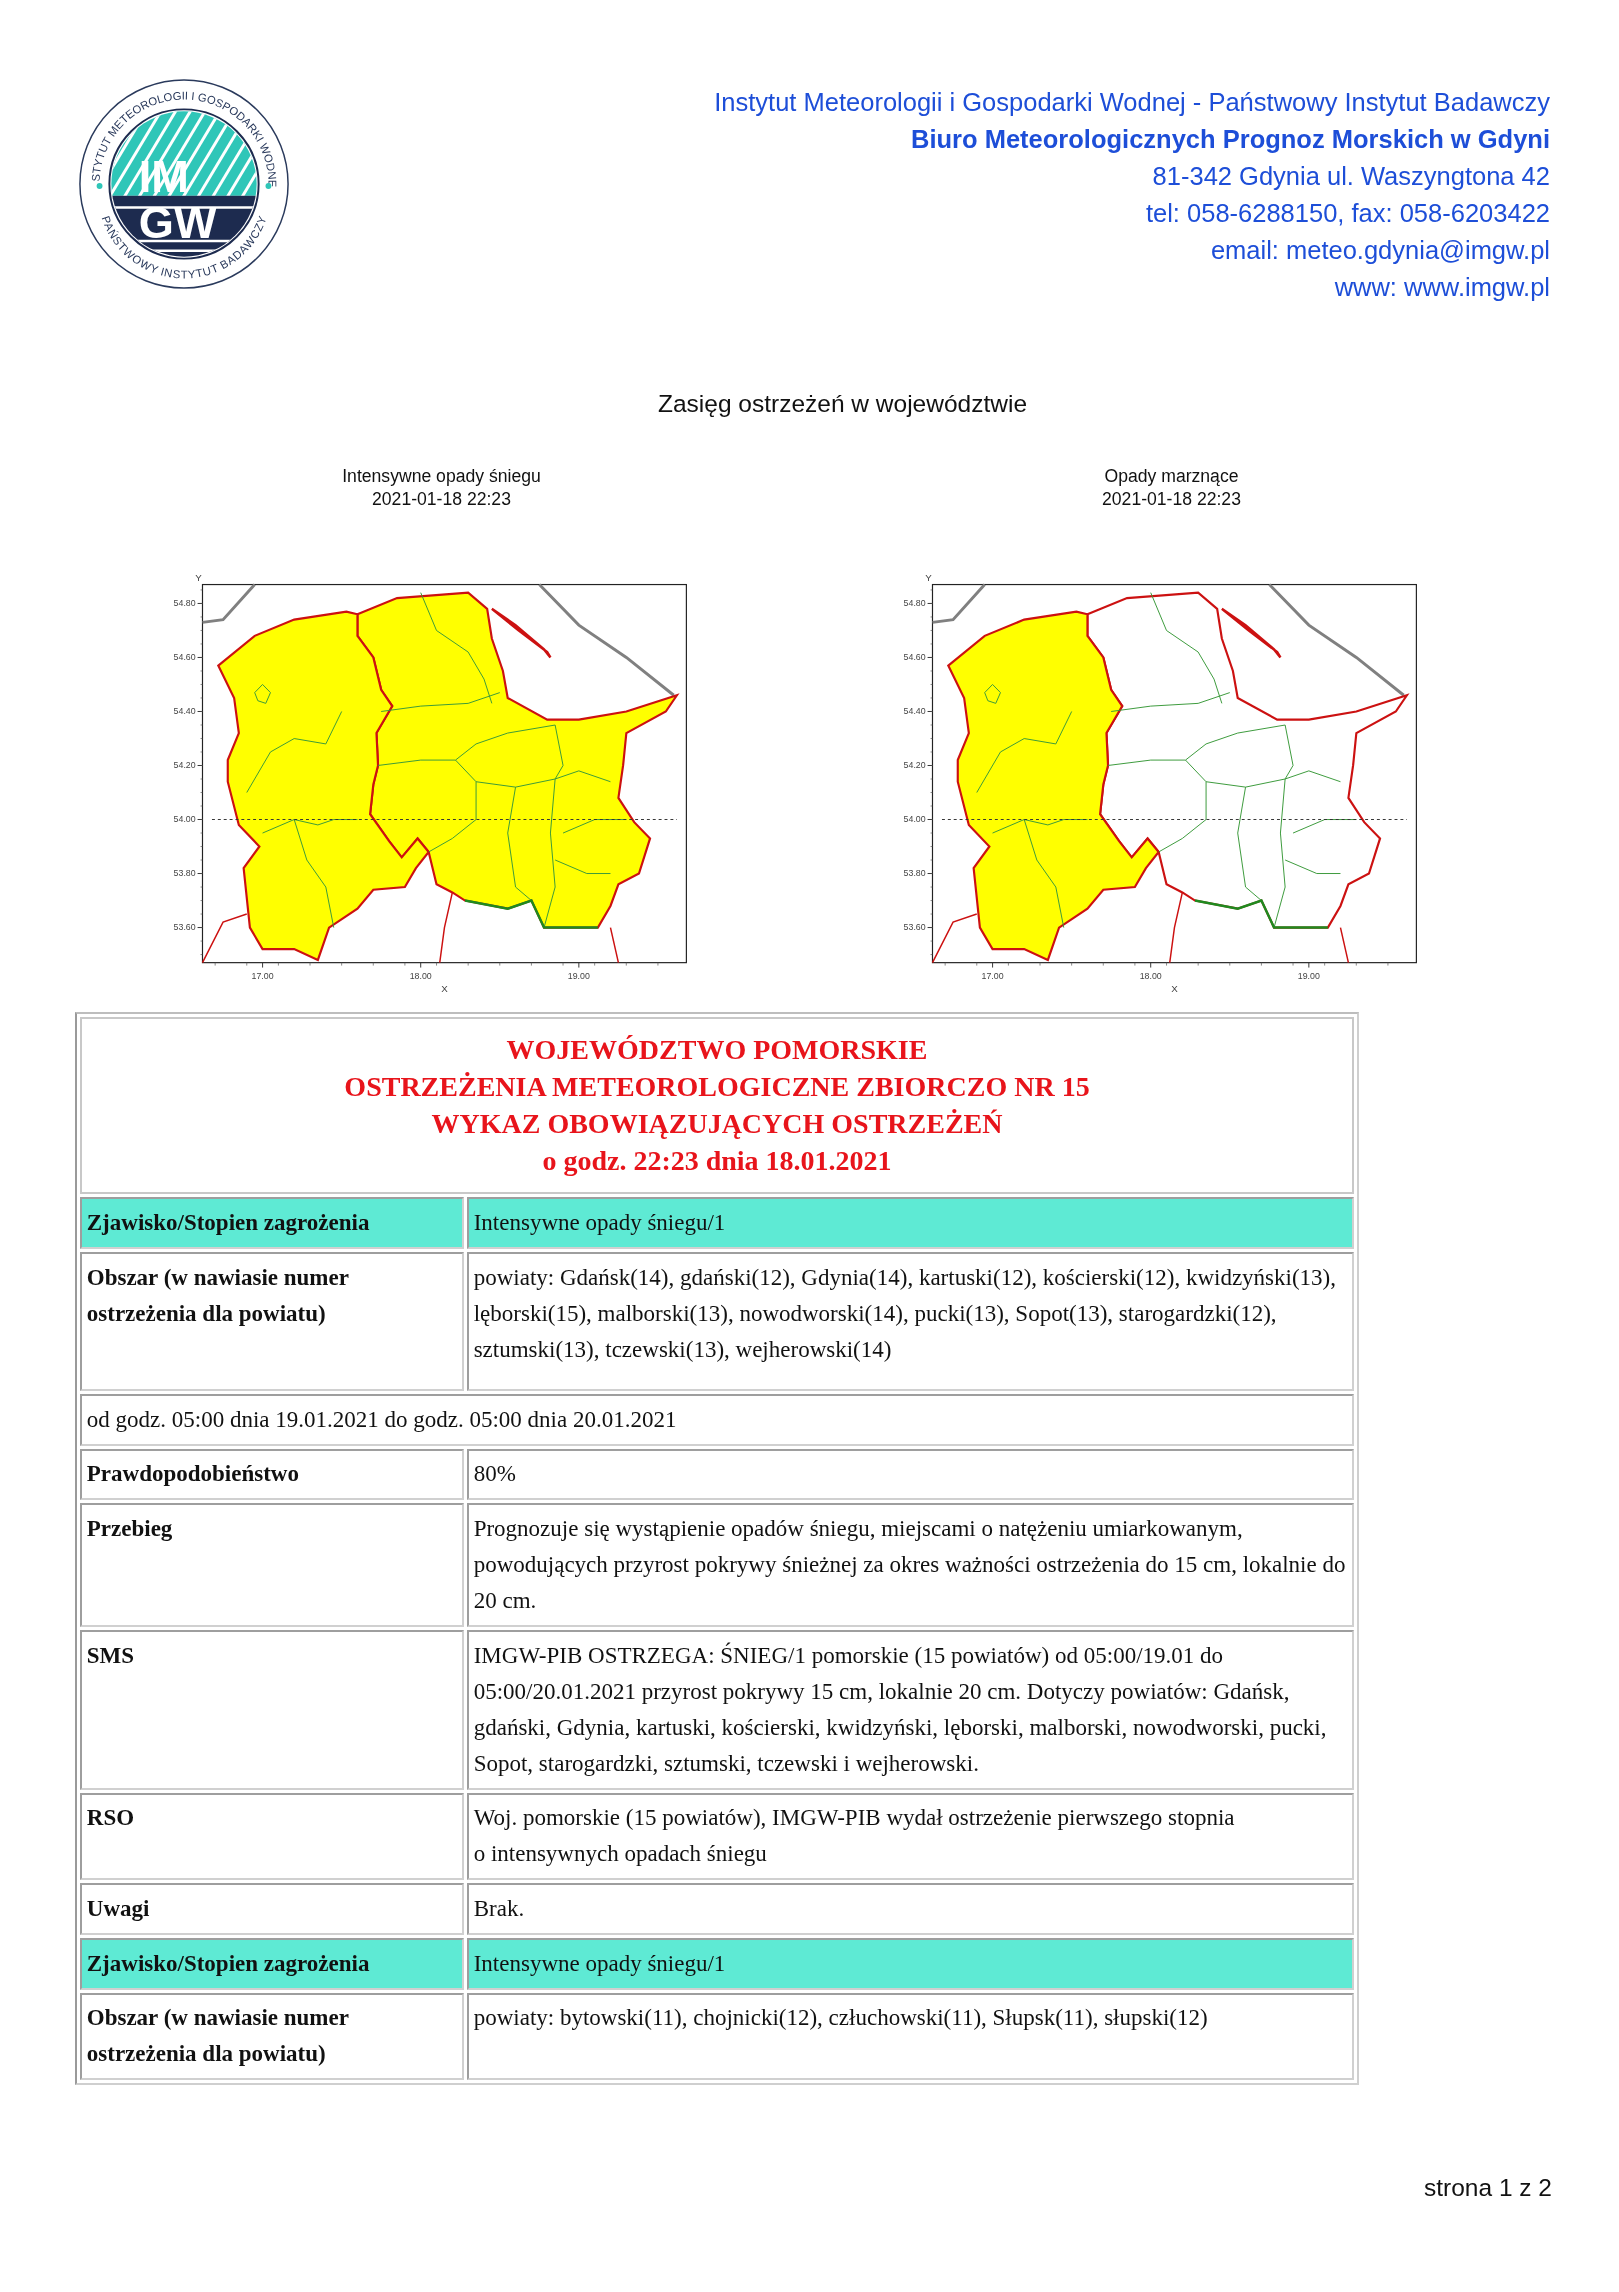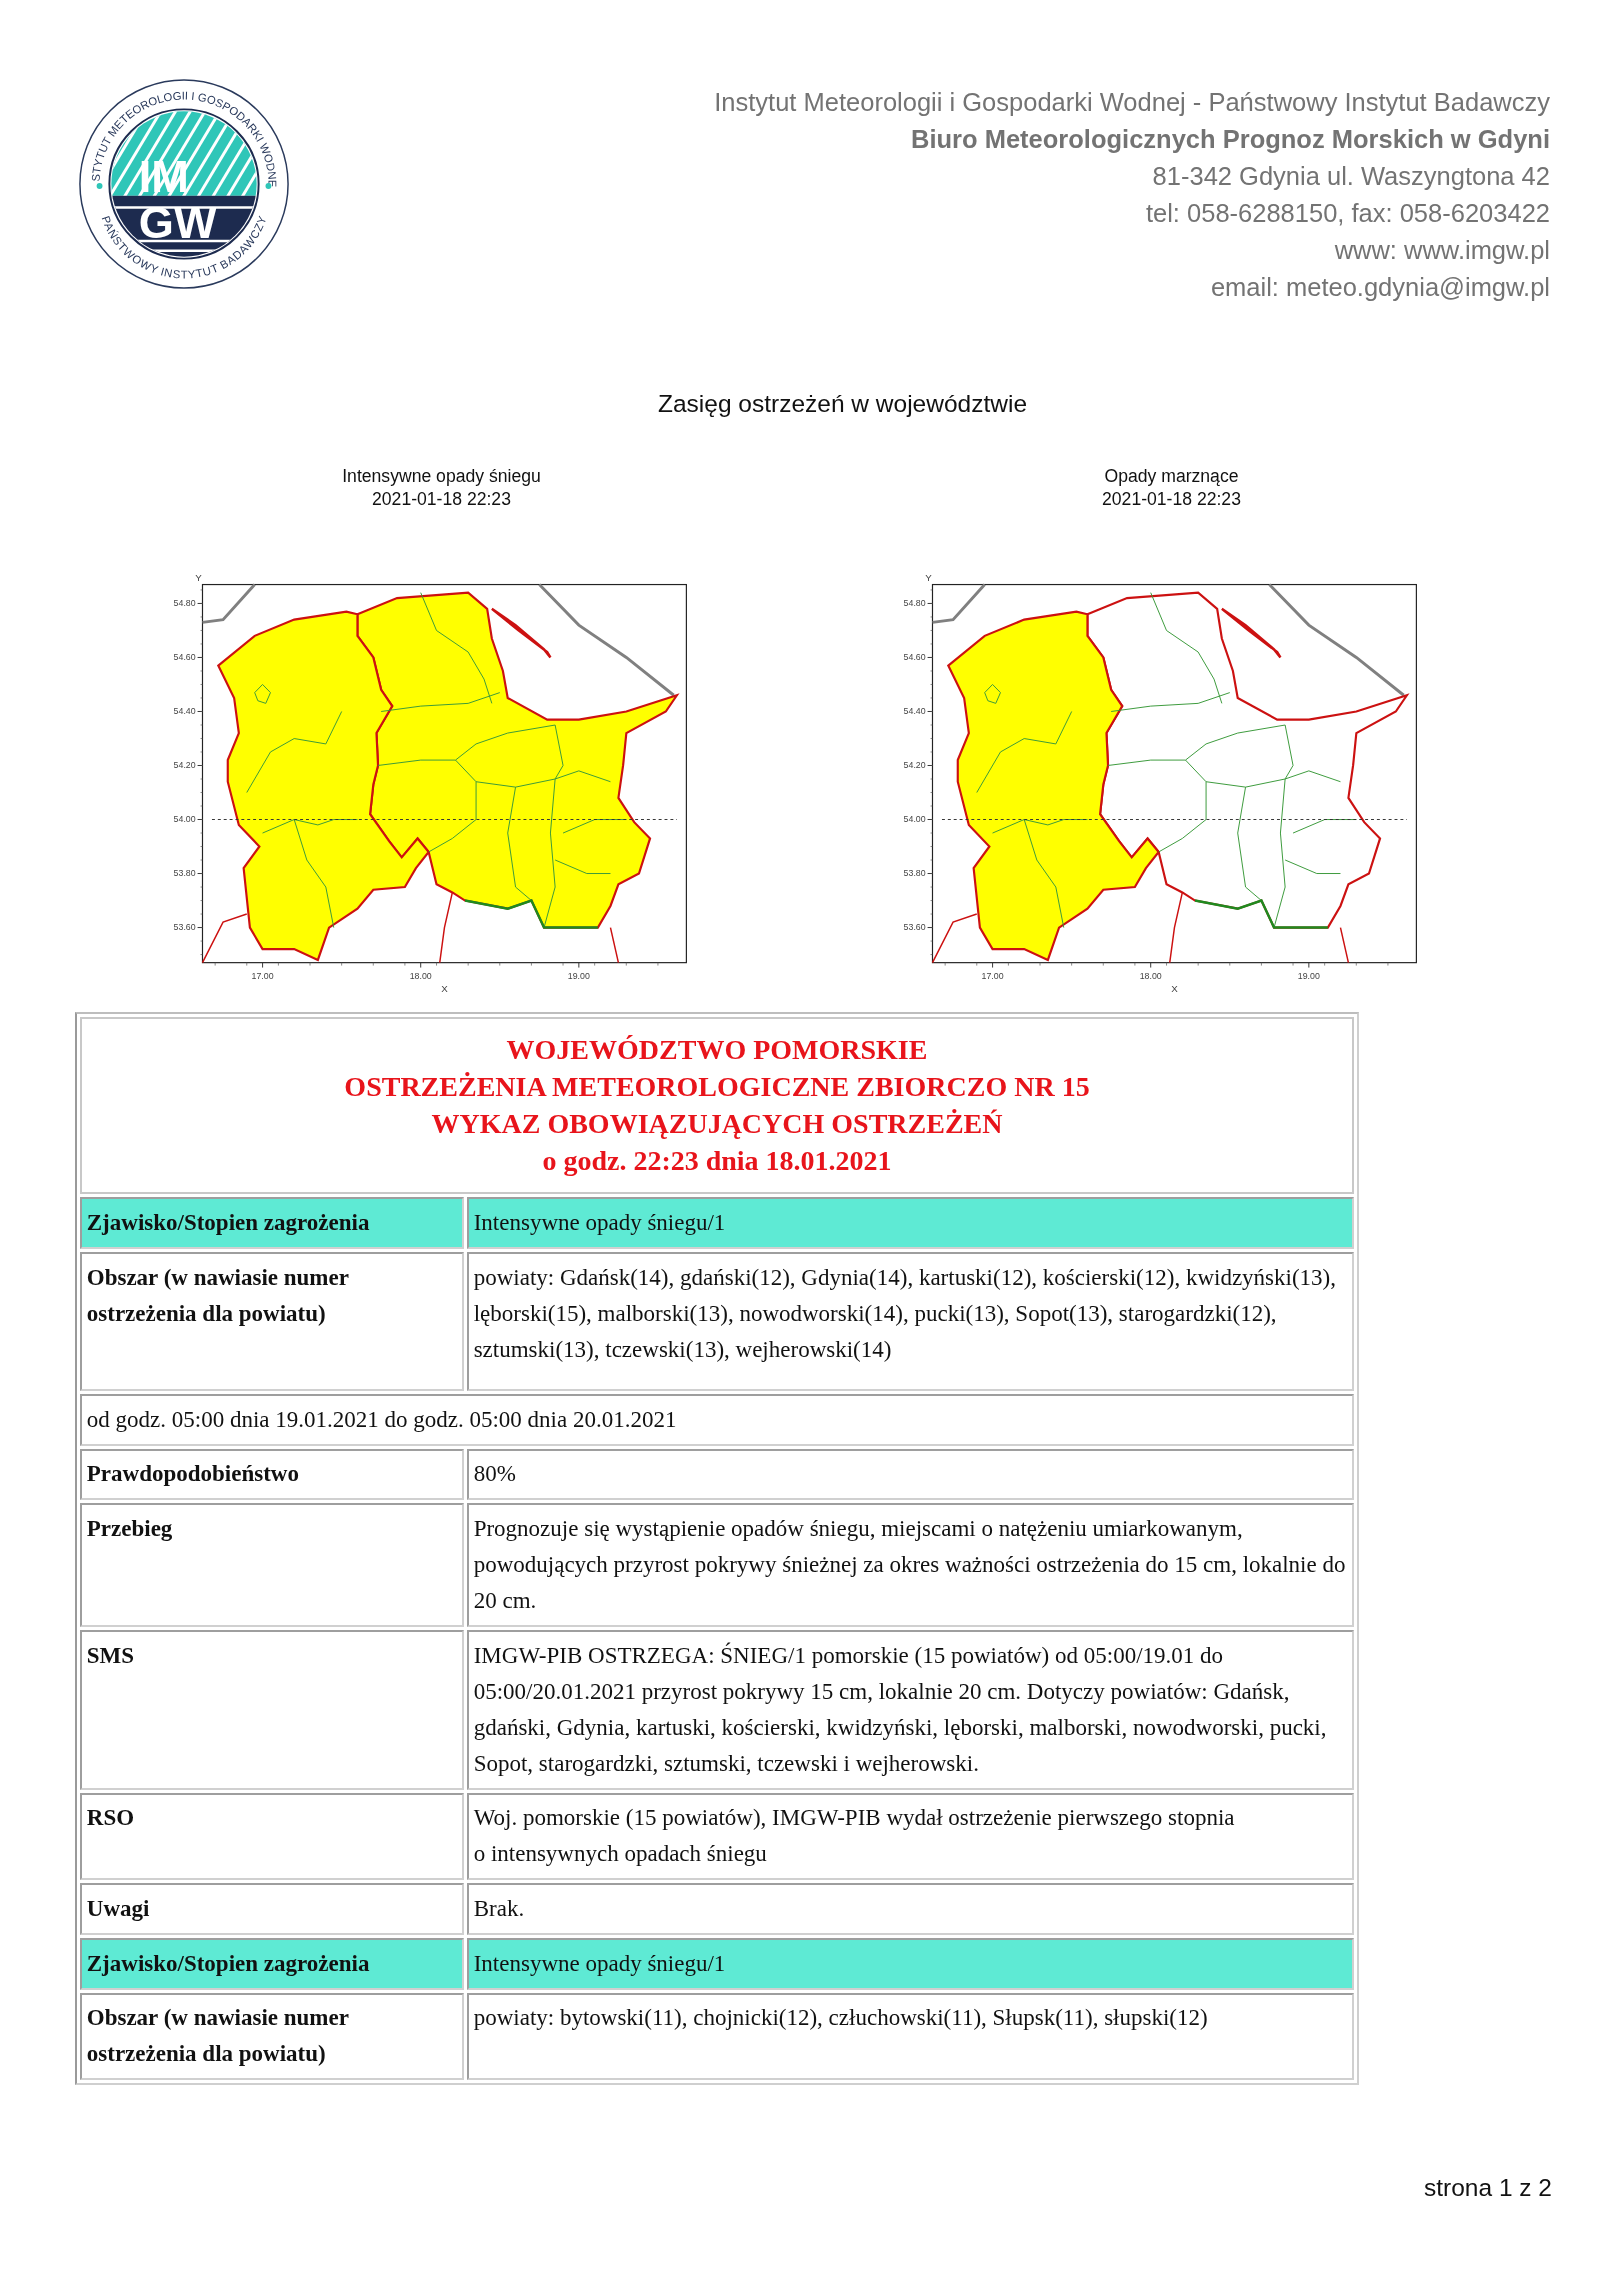--- a/index.html
+++ b/index.html
@@ -1,20 +1,20 @@
 <!DOCTYPE html>
 <html><head>
 <meta charset="utf-8">
 <style>
   html, body { margin: 0; padding: 0; background: #ffffff; }
   body { width: 1619px; height: 2293px; position: relative; overflow: hidden; font-family: "Liberation Sans", sans-serif; }
 
   
   .logo { position: absolute; left: 76px; top: 76px; width: 216px; height: 216px; }
-  .org { position: absolute; right: 69px; top: 84px; text-align: right; color: #737373; font-family: "Liberation Sans", sans-serif; }
+  .org { position: absolute; right: 69px; top: 84px; text-align: right; color: #1d4ed8; font-family: "Liberation Sans", sans-serif; }
   .org div { font-size: 25.5px; line-height: 37px; white-space: nowrap; }
   .org .bold { font-weight: bold; }
 
   .section-title { position: absolute; left: 0; width: 1619px; top: 390px; text-align: center; font-size: 24.5px; color: #111; padding-left: 33px; }
 
   .map-block { position: absolute; top: 465px; width: 549px; }
   .map-block.left { left: 167px; }
   .map-block.right { left: 897px; }
   .map-caption { text-align: center; font-size: 17.6px; line-height: 22.5px; color: #111; width: 549px; margin-left: 0; }
   .map-svg { position: absolute; top: 98px; left: 0; }
@@ -76,22 +76,22 @@
   </text>
   <circle cx="24" cy="112" r="3" fill="#2fc6b8"></circle>
   <circle cx="196" cy="112" r="3" fill="#2fc6b8"></circle>
 </svg>
 
 <div class="org">
   <div>Instytut Meteorologii i Gospodarki Wodnej - Państwowy Instytut Badawczy</div>
   <div class="bold">Biuro Meteorologicznych Prognoz Morskich w Gdyni</div>
   <div>81-342 Gdynia ul. Waszyngtona 42</div>
   <div>tel: 058-6288150, fax: 058-6203422</div>
+  <div>email: meteo.gdynia@imgw.pl</div>
   <div>www: www.imgw.pl</div>
-  <div>email: meteo.gdynia@imgw.pl</div>
 </div>
 
 <div class="section-title">Zasięg ostrzeżeń w województwie</div>
 
 <div class="map-block left">
   <div class="map-caption">
     <div>Intensywne opady śniegu</div>
     <div>2021-01-18 22:23</div>
   </div>
   <svg class="map-svg" id="map0" width="549" height="431" viewBox="0 0 560 440">

